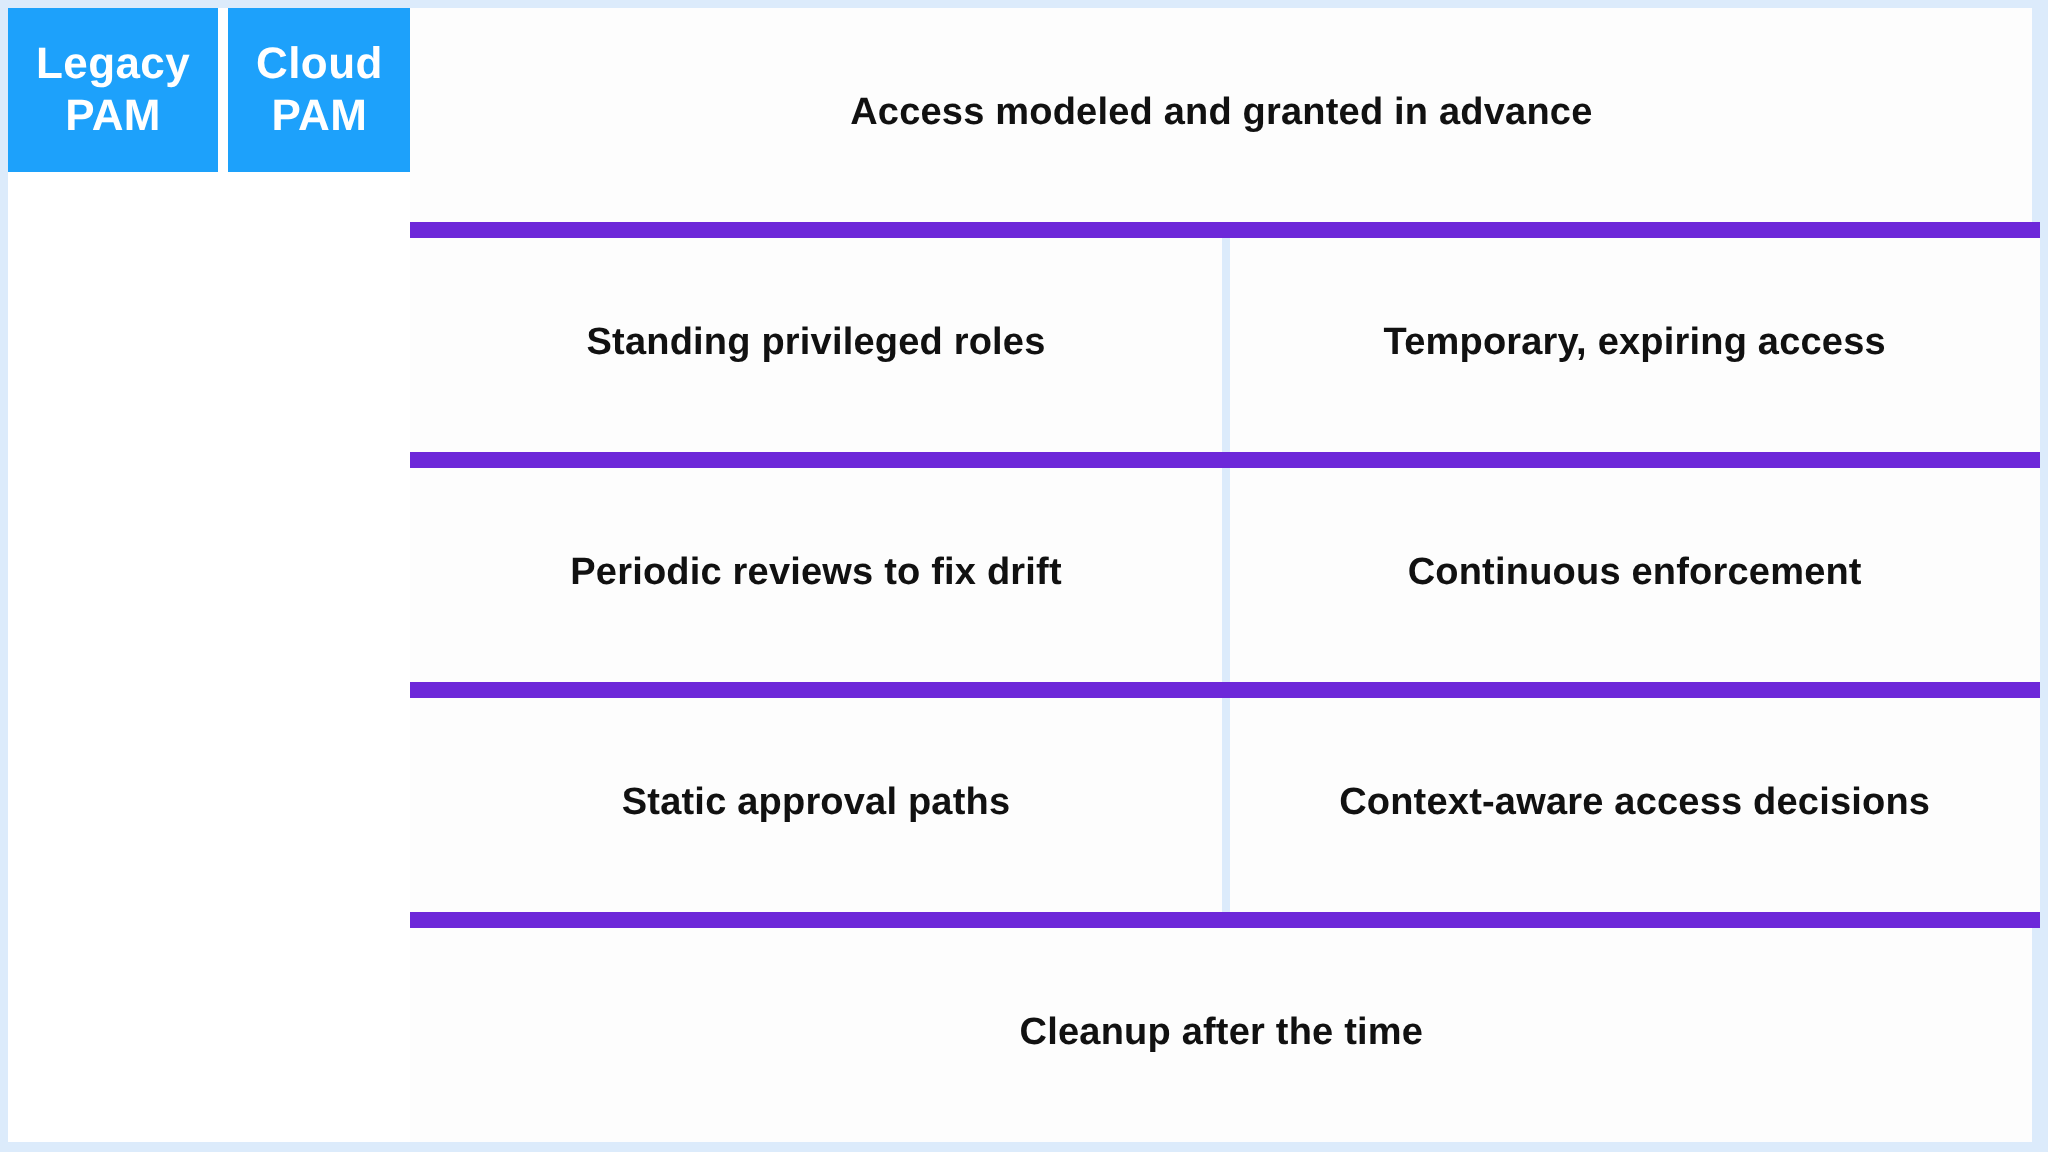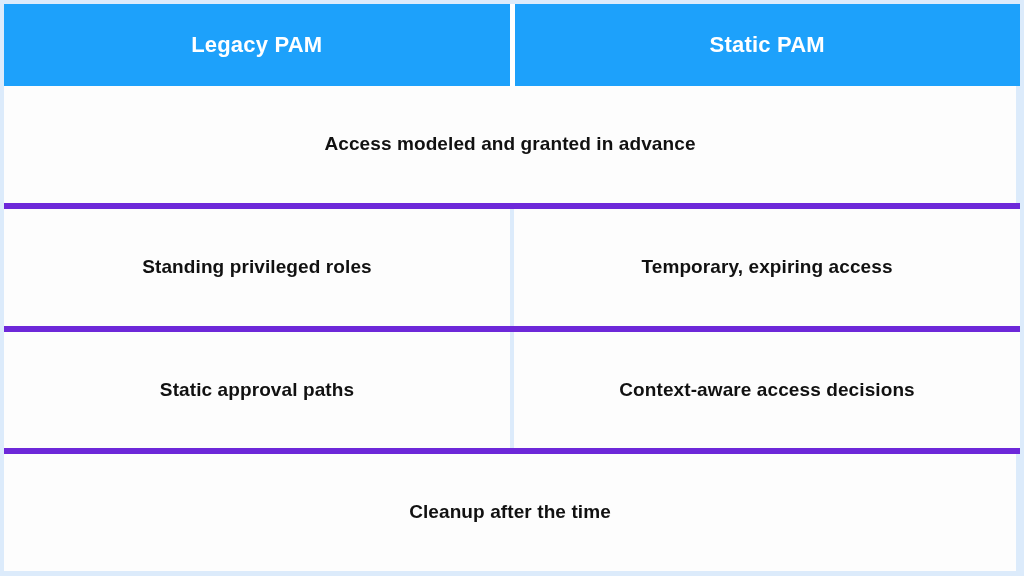--- a/index.html
+++ b/index.html
@@ -14,21 +14,20 @@
     overflow: hidden;
     font-family: "Liberation Sans", "DejaVu Sans", sans-serif;
     -webkit-font-smoothing: antialiased;
   }
 
   .comparison-table {
     box-sizing: border-box;
     width: 1024px;
     height: 576px;
     display: flex;
-    flex-direction: column;
     border-top: 4px solid #dcebfb;
     border-left: 4px solid #dcebfb;
     border-right: 4px solid #dcebfb;
     border-bottom: 5px solid #dcebfb;
     background: #ffffff;
   }
 
   
   .table-head {
     display: flex;
@@ -58,21 +57,21 @@
   
   .table-body {
     flex: 1 1 auto;
     display: flex;
     flex-direction: column;
     background: #fdfdfd;
   }
   .table-row {
     flex: 1 1 0;
     display: flex;
-    border-top: 6px solid #6d28d9;
+    border-top: 8px solid #6d28d9;
     box-sizing: border-box;
   }
   .table-row:first-child {
     border-top: none;
   }
   .body-cell {
     flex: 1 1 0;
     display: flex;
     align-items: center;
     justify-content: center;
@@ -92,36 +91,41 @@
   }
 </style>
 </head>
 <body>
 
 <div class="comparison-table">
 
   <div class="table-head">
     <div class="head-cell">Legacy PAM</div>
     <div class="head-gap"></div>
-    <div class="head-cell">Static PAM</div>
+    <div class="head-cell">Cloud PAM</div>
   </div>
 
   <div class="table-body">
 
     <div class="table-row">
       <div class="body-cell">Access modeled and granted in advance</div>
       <div class="cell-divider"></div>
     </div>
 
     <div class="table-row">
       <div class="body-cell">Standing privileged roles</div>
       <div class="cell-divider"></div>
       <div class="body-cell">Temporary, expiring access</div>
     </div>
 
+    <div class="table-row">
+      <div class="body-cell">Periodic reviews to fix drift</div>
+      <div class="cell-divider"></div>
+      <div class="body-cell">Continuous enforcement</div>
+    </div>
 
     <div class="table-row">
       <div class="body-cell">Static approval paths</div>
       <div class="cell-divider"></div>
       <div class="body-cell">Context-aware access decisions</div>
     </div>
 
     <div class="table-row">
       <div class="body-cell">Cleanup after the time</div>
       <div class="cell-divider"></div>

